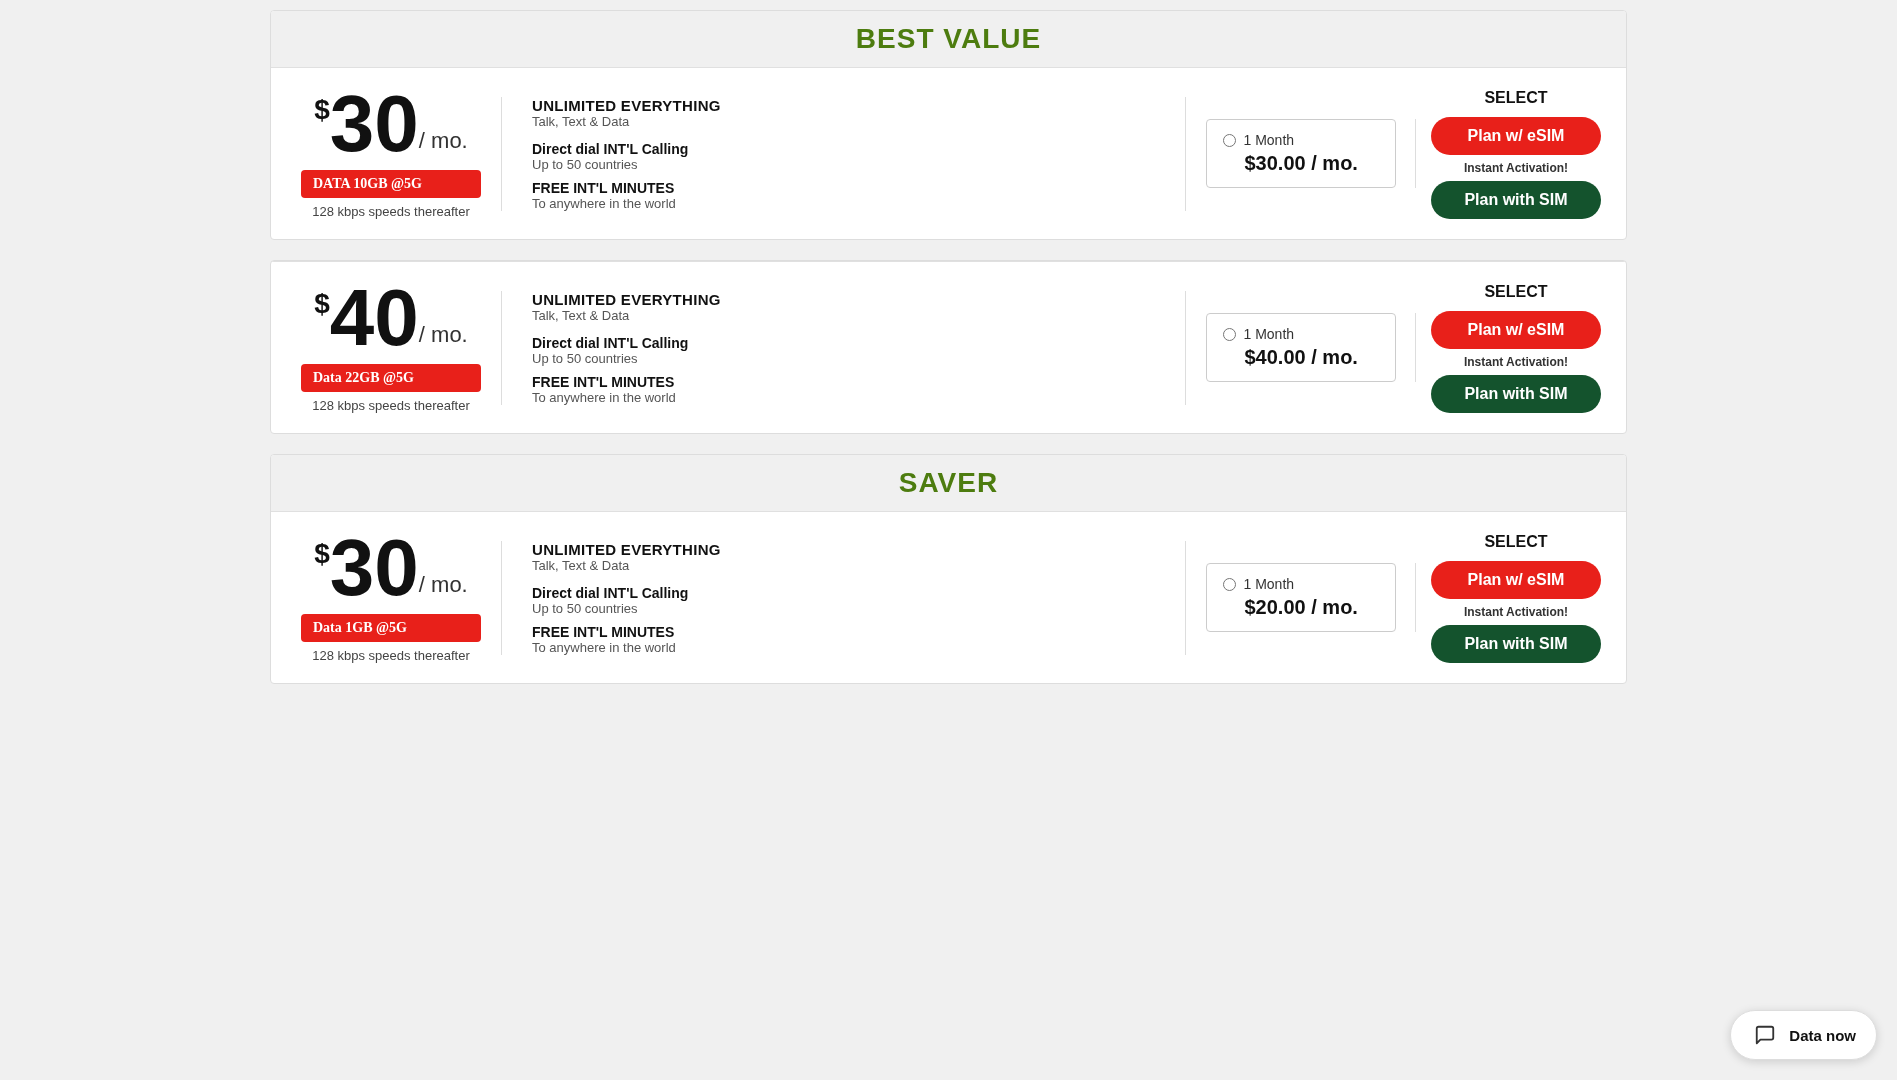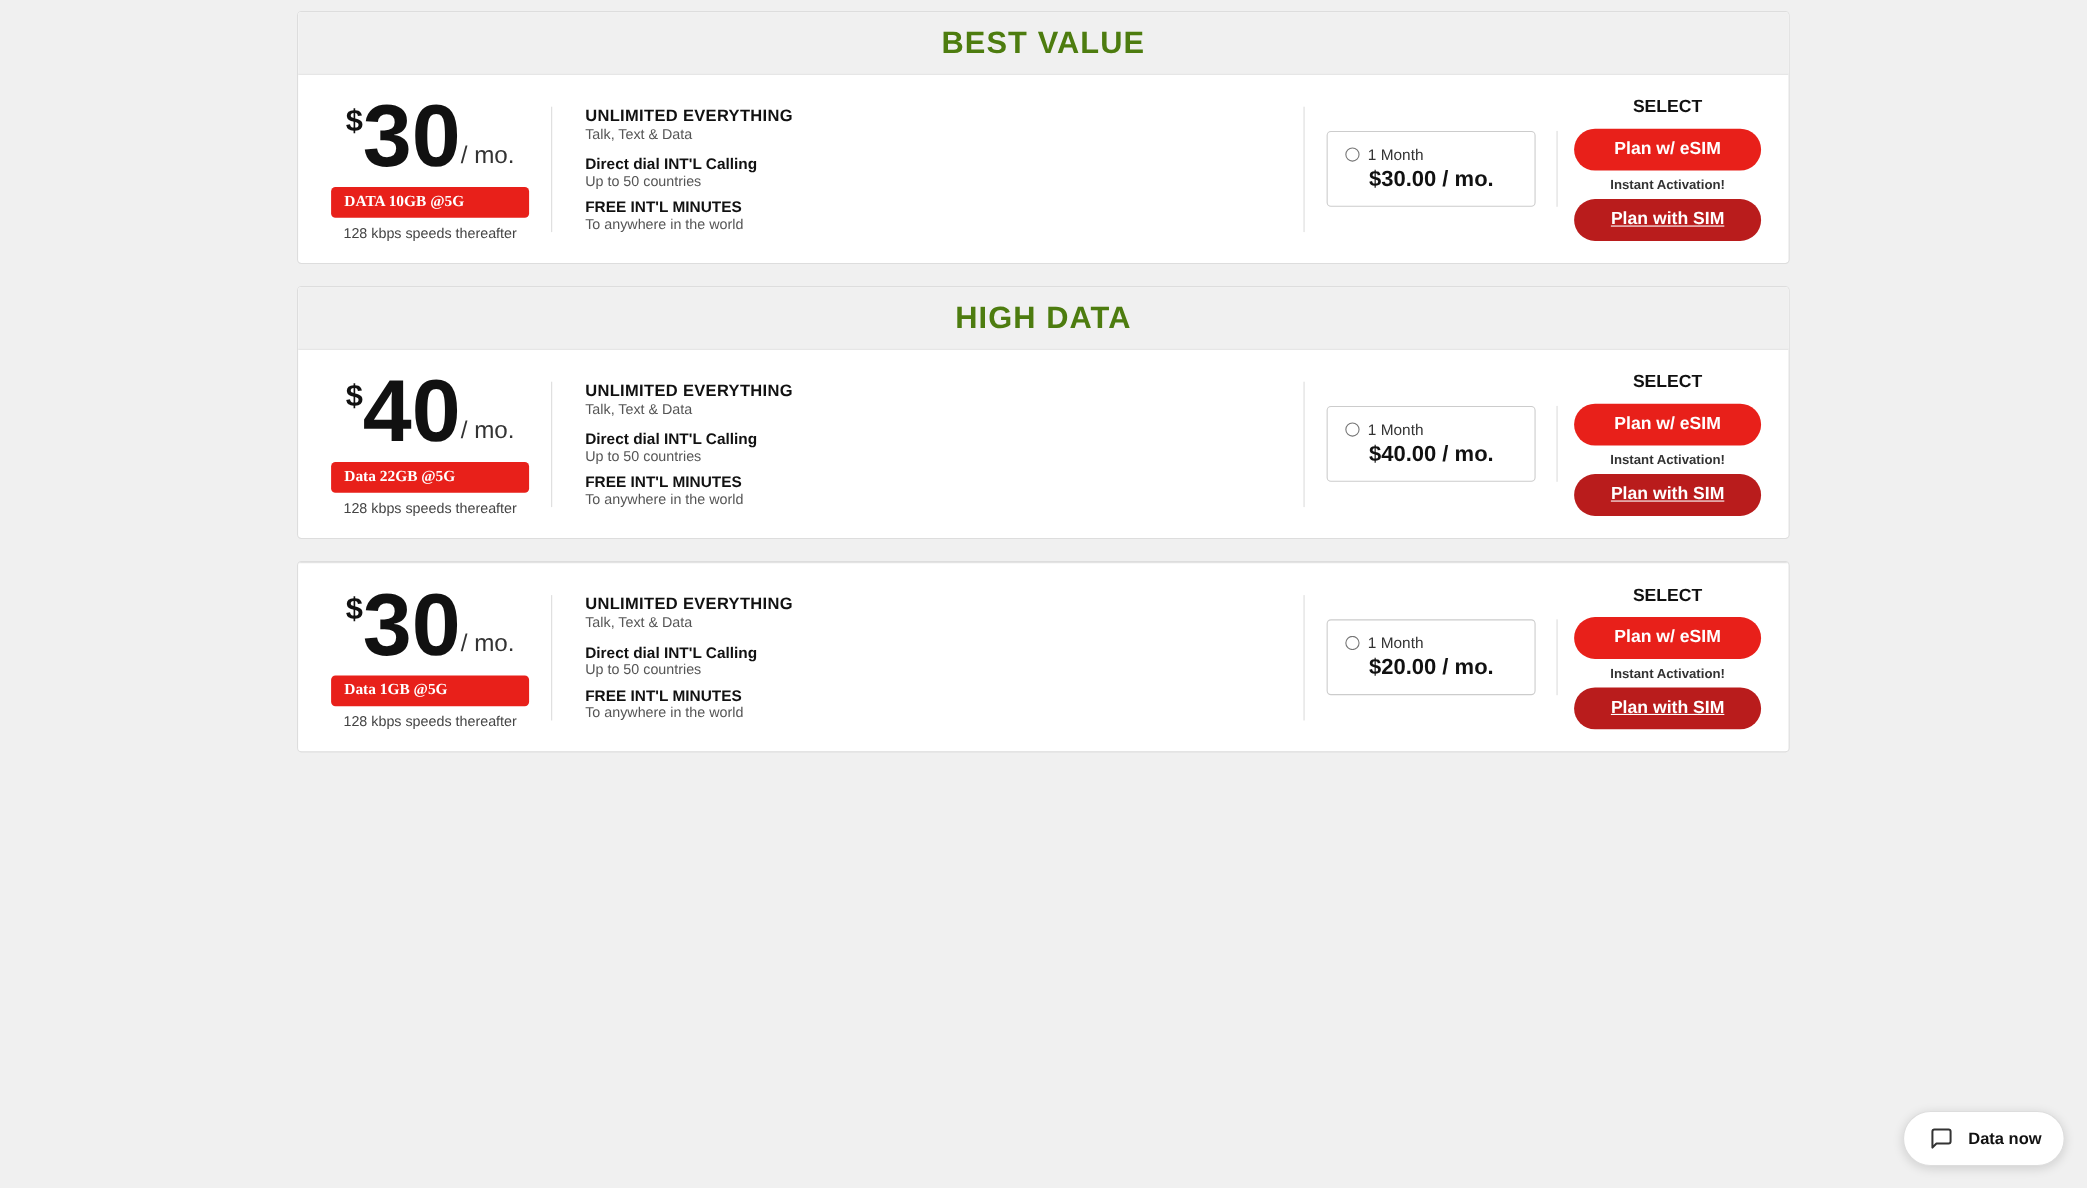--- a/index.html
+++ b/index.html
@@ -196,31 +196,30 @@
     }
 
     .instant-text {
       font-size: 12px;
       color: #333;
       font-weight: bold;
       margin: 2px 0;
     }
 
     .btn-sim {
-      background: #b91c1c;
+      background: #14532d;
       color: #fff;
       border: none;
       border-radius: 24px;
       font-size: 16px;
       font-weight: bold;
       padding: 10px 0;
       width: 170px;
       cursor: pointer;
       text-align: center;
-      text-decoration: underline;
     }
 
     
     .chat-widget {
       position: fixed;
       bottom: 20px;
       right: 20px;
       display: flex;
       align-items: center;
       gap: 10px;
@@ -287,21 +286,20 @@
       <div class="plan-actions">
         <div class="select-label">SELECT</div>
         <button class="btn-esim">Plan w/ eSIM</button>
         <div class="instant-text">Instant Activation!</div>
         <button class="btn-sim">Plan with SIM</button>
       </div>
 
     </div>
   </div>
     <div class="plan-section">
-    <div class="plan-header">HIGH DATA</div>
     <div class="plan-body">
 
       <div class="plan-price-section">
         <div class="plan-price-display">
           <span class="price-dollar">$</span>
           <span class="price-amount">40</span>
           <span class="price-period">/ mo.</span>
         </div>
         <div class="data-badge">Data 22GB @5G</div>
         <div class="speed-note">128 kbps speeds thereafter</div>
@@ -329,20 +327,21 @@
       <div class="plan-actions">
         <div class="select-label">SELECT</div>
         <button class="btn-esim">Plan w/ eSIM</button>
         <div class="instant-text">Instant Activation!</div>
         <button class="btn-sim">Plan with SIM</button>
       </div>
 
     </div>
   </div>
     <div class="plan-section">
+    <div class="plan-header">SAVER</div>
     <div class="plan-body">
 
       <div class="plan-price-section">
         <div class="plan-price-display">
           <span class="price-dollar">$</span>
           <span class="price-amount">30</span>
           <span class="price-period">/ mo.</span>
         </div>
         <div class="data-badge">Data 1GB @5G</div>
         <div class="speed-note">128 kbps speeds thereafter</div>

